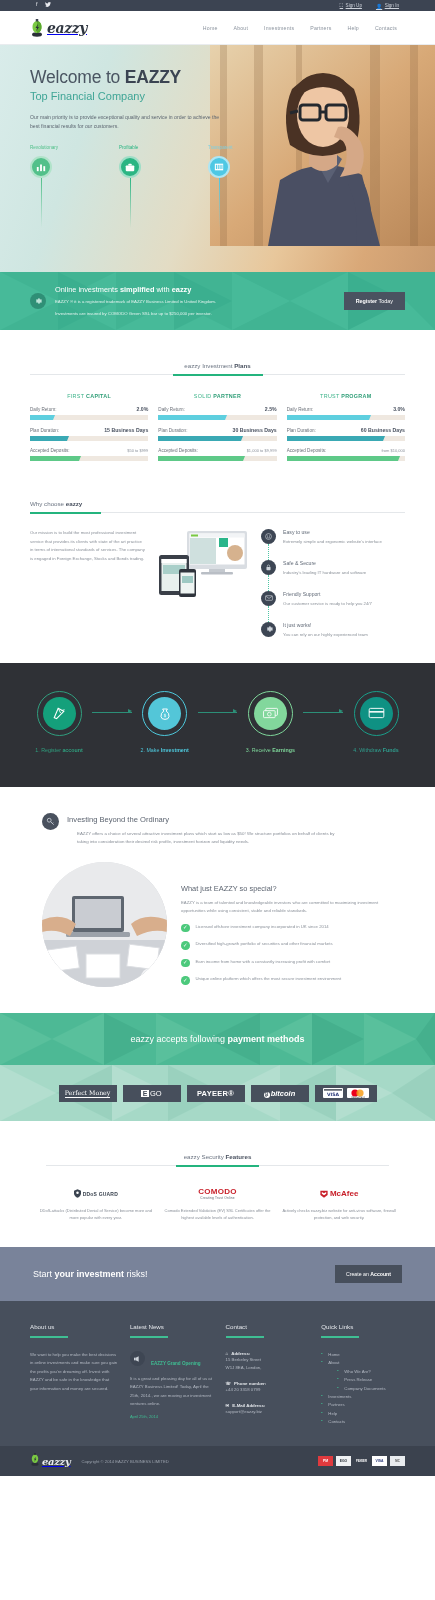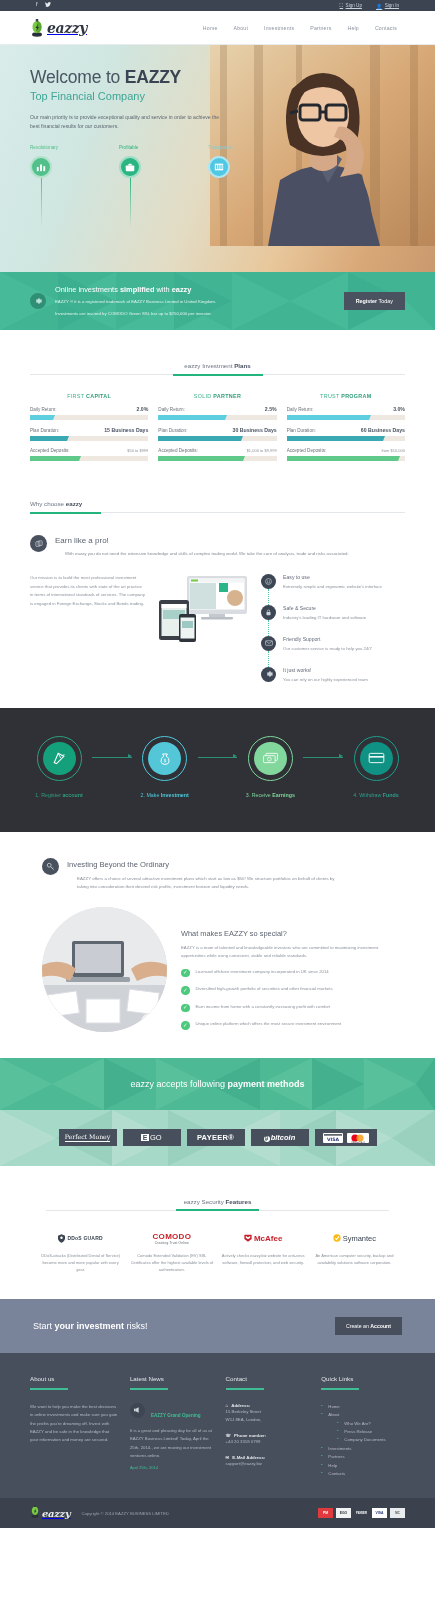--- a/index.html
+++ b/index.html
@@ -454,32 +454,20 @@
   <div class="sect-head">
     <div class="sect-title">
       <span>Why choose </span><b>eazzy</b>
     </div>
     <div class="rule">
         <div class="bar" style="left:0;width:19%"></div>
       </div>
   </div>
 
   <div class="why">
-    <div class="earn">
-      <div class="rnd-ic">
-        <svg width="8" height="8" viewBox="0 0 14 14">
-            <rect x="1.5" y="3" width="7" height="8" rx="1" fill="none" stroke="#cdd3da" stroke-width="1.2"></rect>
-            <rect x="5.5" y="1.5" width="7" height="8" rx="1" fill="none" stroke="#cdd3da" stroke-width="1.2"></rect>
-          </svg>
-      </div>
-      <div>
-        <h4>Earn like a pro!</h4>
-        <p style="padding-left:10px">With eazzy you do not need the extensive knowledge and skills of complex trading world. We take the care of analysis, trade and risks associated.</p>
-      </div>
-    </div>
 
     <div class="mid-cols">
       <div class="mission">Our mission is to build the most professional investment service that provides its clients with state of the art practice in terms of international standards of services. The company is engaged in Foreign Exchange, Stocks and Bonds trading.</div>
       <div class="devices">
         <svg width="92" height="68" viewBox="0 0 92 68">
 
           <rect x="30" y="2" width="60" height="38" rx="2" fill="#d9dde2"></rect>
           <rect x="32.5" y="4.5" width="55" height="31" fill="#fff"></rect>
           <rect x="32.5" y="4.5" width="55" height="4" fill="#f2f4f6"></rect>
           <rect x="34" y="5.5" width="7" height="2" fill="#7ac943"></rect>
@@ -658,21 +646,21 @@
             <rect x="44" y="92" width="34" height="24"></rect>
           </g>
 
           <path d="M0 58 q20 -8 34 4 l-6 12 q-14 -8 -28 -4z" fill="#d8ae8c"></path>
           <path d="M125 58 q-22 -8 -36 4 l6 12 q16 -8 30 -4z" fill="#d8ae8c"></path>
 
           <circle cx="108" cy="115" r="9" fill="#f2f3f5"></circle>
         </svg>
       </div>
       <div class="spec-body">
-        <h4>What makes EAZZY so special?</h4>
+        <h4>What just EAZZY so special?</h4>
         <p>EAZZY is a team of talented and knowledgeable investors who are committed to maximizing investment opportunities while using consistent, stable and reliable standards.</p>
         <div class="chk-row">
           <span class="chk">✓</span>
           <span class="t">Licensed offshore investment company incorporated in UK since 2014</span>
         </div>
         <div class="chk-row">
           <span class="chk">✓</span>
           <span class="t">Diversified high-growth portfolio of securities and other financial markets</span>
         </div>
         <div class="chk-row">
@@ -779,30 +767,20 @@
       <div class="sec-col">
         <div class="sec-logo">
           <svg width="8" height="8" viewBox="0 0 11 11" style="margin-right:2px">
               <path d="M0.5 1h10v6l-5 3.5L0.5 7z" fill="#c8202a"></path>
               <path d="M2.5 2.6l3 2 3-2v2.6l-3 2-3-2z" fill="#fff"></path>
             </svg>
           <span style="font-size:8px;font-weight:700;color:#c8202a">McAfee</span>
         </div>
         <p>Actively checks eazzy.biz website for anti-virus software, firewall protection, and web security.</p>
       </div>
-      <div class="sec-col">
-        <div class="sec-logo">
-          <svg width="8" height="8" viewBox="0 0 11 11" style="margin-right:2px">
-              <circle cx="5.5" cy="5.5" r="5" fill="#fdb913"></circle>
-              <path d="M3 5.6l1.8 1.9L8.3 3.4" fill="none" stroke="#fff" stroke-width="1.5"></path>
-            </svg>
-          <span style="font-size:7.5px;color:#3b4450">Symantec</span>
-        </div>
-        <p>An American computer security, backup and availability solutions software corporation.</p>
-      </div>
     </div>
   </div>
 
   <div class="cta">
     <h3>
       <span>Start </span><b>your investment</b><span> risks!</span>
     </h3>
     <button class="cta-btn">
       <span>Create an </span><b>Account</b>
     </button>

